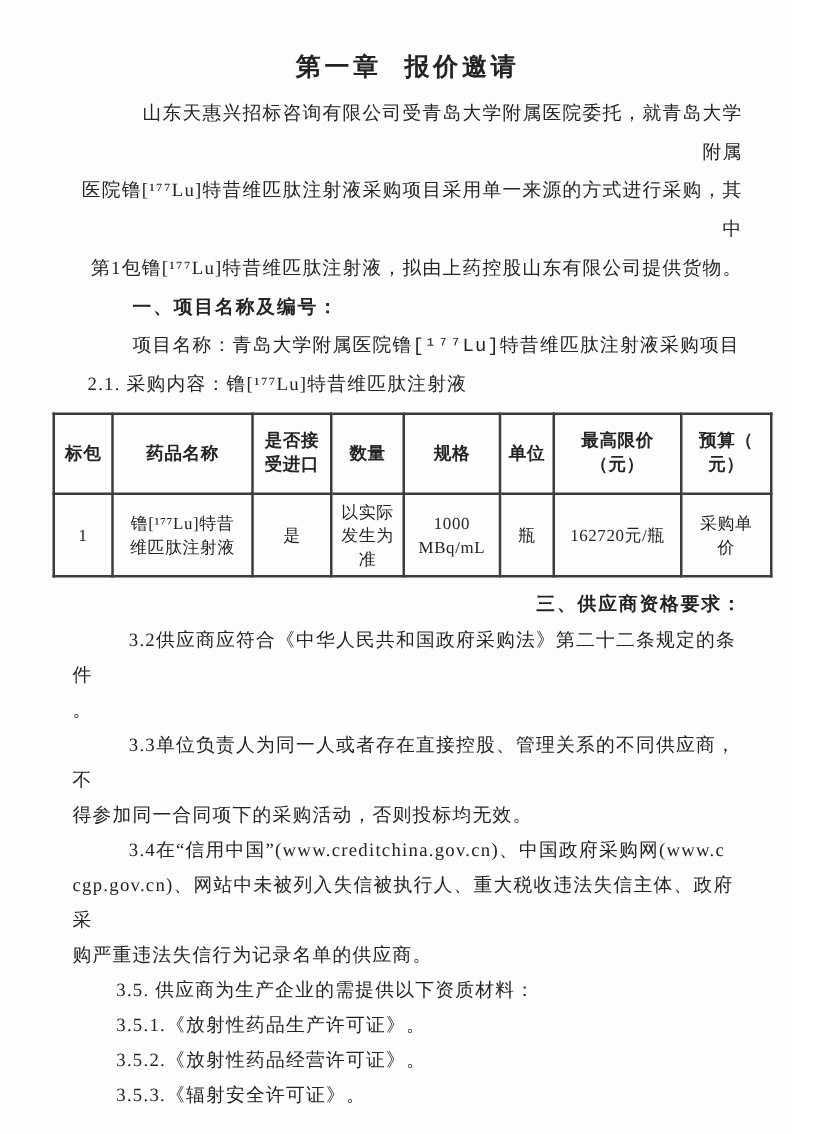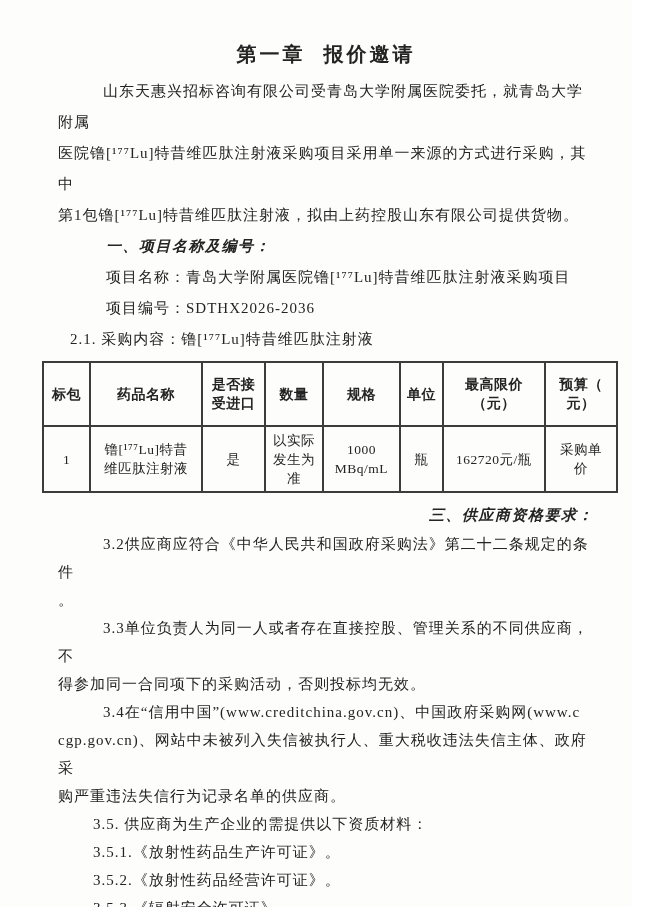--- a/index.html
+++ b/index.html
@@ -15,23 +15,23 @@
   }
   .doc-title {
     font-size:20px; font-weight:bold; text-align:center;
     letter-spacing:3px; word-spacing:10px;
     margin:0 0 8px 0; line-height:28px;
   }
   .para, .line, .sec-heading {
     font-size:15px; letter-spacing:1px; line-height:31px; margin:0;
   }
   .para { white-space:pre-line; }
-  .intro { margin-top:8px; text-indent:45px; }
-  .sec-heading { font-weight:bold; letter-spacing:1.5px; margin-left:48px;font-style:italic; }
-  .ind48 { margin-left:48px; }
+  .intro { margin-top:8px; text-indent:45px;text-align:right; }
+  .sec-heading { font-weight:bold; letter-spacing:1.5px; margin-left:48px; }
+  .ind48 { margin-left:48px;font-family:Liberation Mono, monospace; }
   .ind28 { margin-left:12px; }
   .ind35 { margin-left:35px; }
   .s3 { line-height:28px; }
   .s3h { margin-top:8px; line-height:29px;text-align:right; }
   .clause { text-indent:45px; }
   .u { text-decoration:underline; text-underline-offset:3px; }
 
   .pkg-table {
     border-collapse:collapse; table-layout:fixed;
     width:574px; margin:6px 0 0 -16px;
@@ -53,21 +53,20 @@
 <div class="page">
 
   <h1 class="doc-title">第一章 报价邀请</h1>
 
   <p class="para intro">山东天惠兴招标咨询有限公司受青岛大学附属医院委托，就青岛大学附属
 医院镥[¹⁷⁷Lu]特昔维匹肽注射液采购项目采用单一来源的方式进行采购，其中
 第1包镥[¹⁷⁷Lu]特昔维匹肽注射液，拟由上药控股山东有限公司提供货物。</p>
 
   <h2 class="sec-heading">一、项目名称及编号：</h2>
   <p class="line ind48">项目名称：青岛大学附属医院镥[¹⁷⁷Lu]特昔维匹肽注射液采购项目</p>
-  <p class="line ind48">项目编号：SDTHX2026-2036</p>
 
   <p class="line ind28">2.1. 采购内容：镥[¹⁷⁷Lu]特昔维匹肽注射液</p>
 
   <table class="pkg-table">
     <colgroup>
       <col style="width:47px">
         <col style="width:112px">
         <col style="width:63px">
         <col style="width:58px">
       <col style="width:77px">

